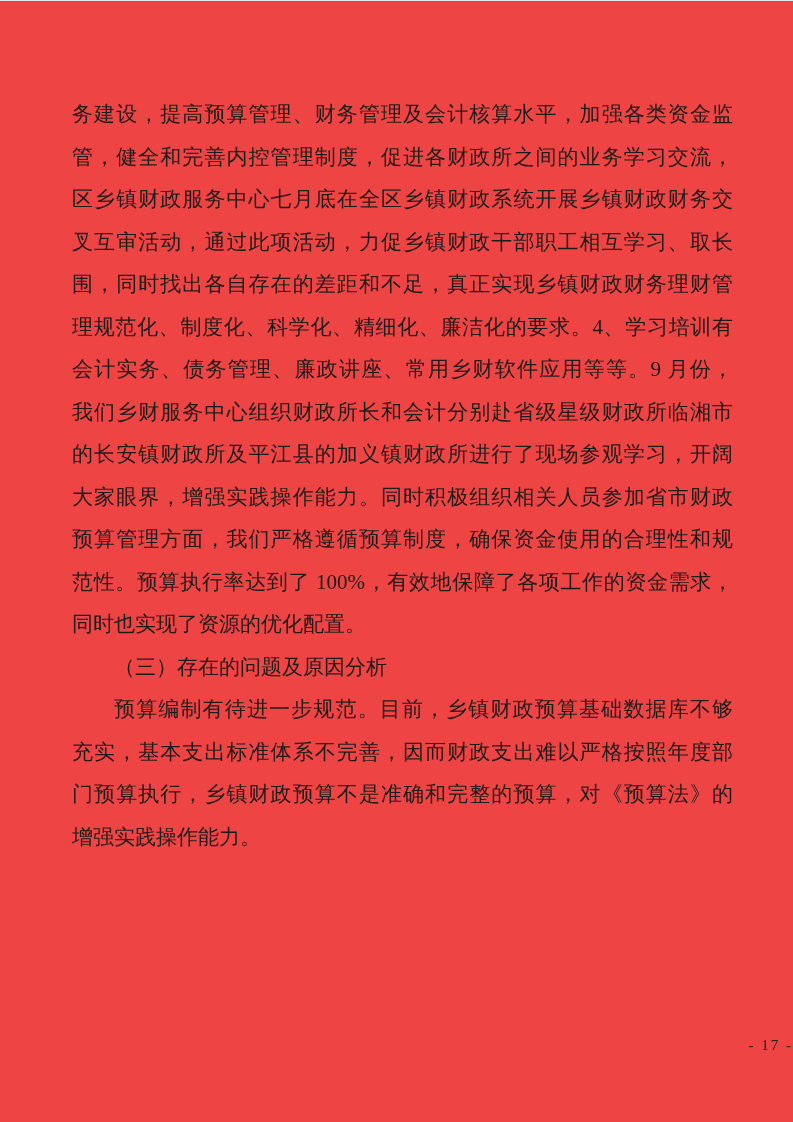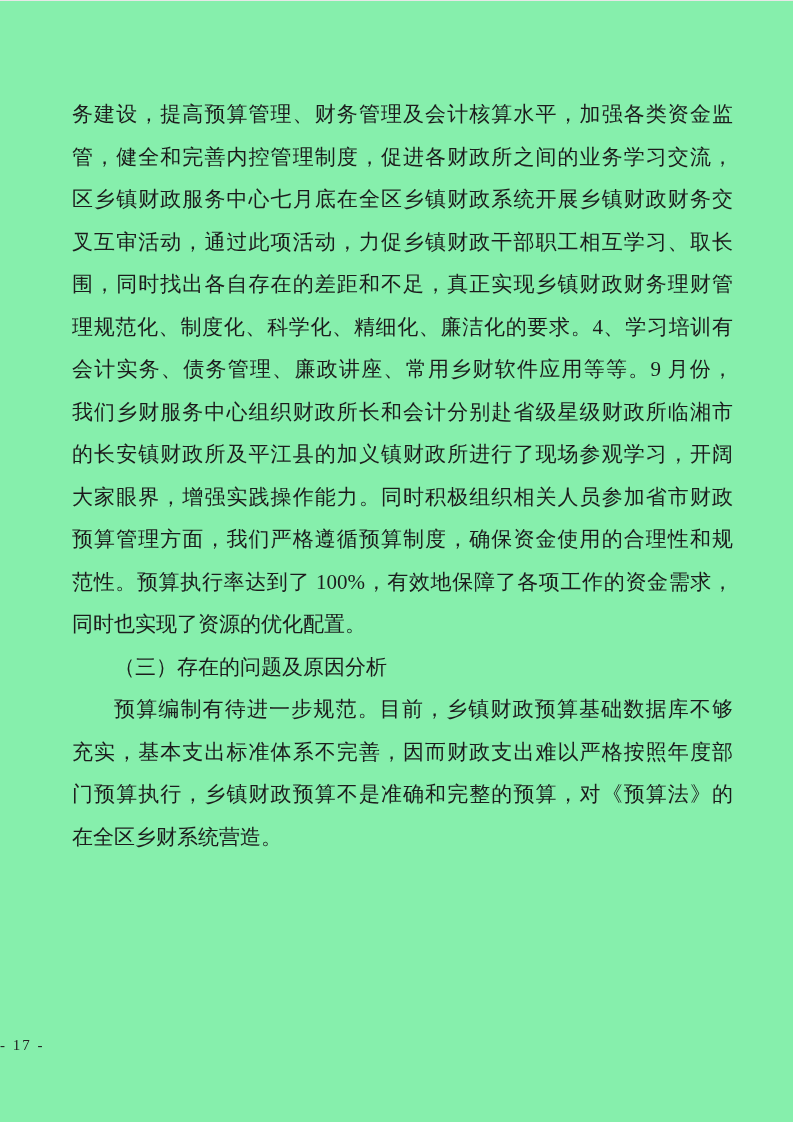--- a/index.html
+++ b/index.html
@@ -12,21 +12,21 @@
     height: 1122px;
     position: relative;
     overflow: hidden;
     font-family: "Liberation Serif", "DejaVu Serif", serif;
   }
   .page {
     position: absolute;
     left: 0; top: 0;
     width: 793px;
     height: 1122px;
-    background: #86efac;
+    background: #ef4444;
     border-top: 1px solid #e8e8e8;
     box-sizing: border-box;
   }
   .content {
     position: absolute;
     left: 72px;
     top: 92px;
     width: 661px;
     color: #1c1c1c;
   }
@@ -45,21 +45,21 @@
     -moz-text-align-last: left;
   }
   .line.indent {
     text-indent: 2em;
   }
   .footer {
     position: absolute;
     left: 0;
     top: 1034px;
     width: 793px;
-    text-align: left;
+    text-align: right;
     font-size: 15px;
     line-height: 20px;
     color: #222222;
     letter-spacing: 2px;
   }
 </style>
 </head>
 <body>
 
 <div class="page">
@@ -74,16 +74,16 @@
     <div class="line">我们乡财服务中心组织财政所长和会计分别赴省级星级财政所临湘市</div>
     <div class="line">的长安镇财政所及平江县的加义镇财政所进行了现场参观学习，开阔</div>
     <div class="line">大家眼界，增强实践操作能力。同时积极组织相关人员参加省市财政</div>
     <div class="line">预算管理方面，我们严格遵循预算制度，确保资金使用的合理性和规</div>
     <div class="line">范性。预算执行率达到了 100%，有效地保障了各项工作的资金需求，</div>
     <div class="line end">同时也实现了资源的优化配置。</div>
     <div class="line end indent">（三）存在的问题及原因分析</div>
     <div class="line indent">预算编制有待进一步规范。目前，乡镇财政预算基础数据库不够</div>
     <div class="line">充实，基本支出标准体系不完善，因而财政支出难以严格按照年度部</div>
     <div class="line">门预算执行，乡镇财政预算不是准确和完整的预算，对《预算法》的</div>
-    <div class="line end">在全区乡财系统营造。</div>
+    <div class="line end">增强实践操作能力。</div>
   </div>
   <div class="footer">- 17 -</div>
 </div>
 
 </body></html>

